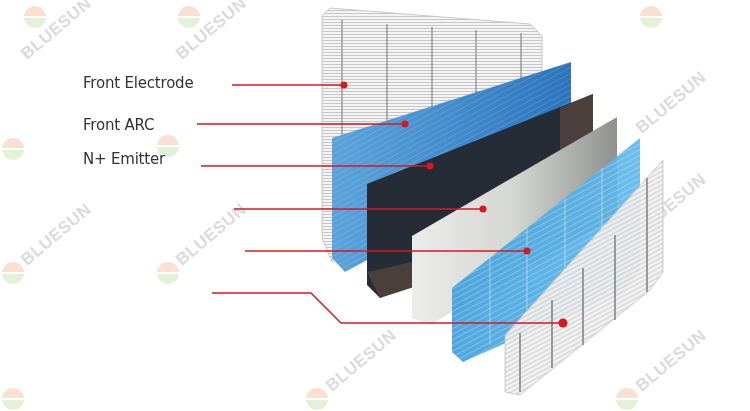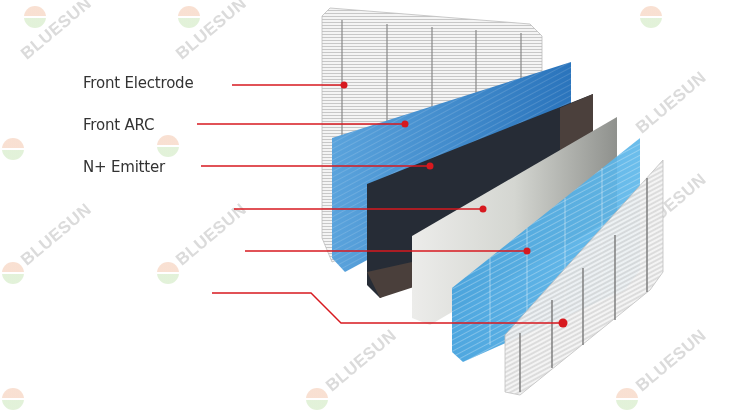--- a/index.html
+++ b/index.html
@@ -127,14 +127,14 @@
       <circle cx="405" cy="124" r="3.5"></circle>
       <circle cx="430" cy="166" r="3.5"></circle>
       <circle cx="483" cy="209" r="3.5"></circle>
       <circle cx="527" cy="251" r="3.5"></circle>
       <circle cx="563" cy="323" r="4.5"></circle>
     </g>
   </svg>
 
   <div class="label" style="top:74px">Front Electrode</div>
   <div class="label" style="top:116px">Front ARC</div>
-  <div class="label" style="top:158px">N+ Emitter</div>
+  <div class="label" style="top:150px">N+ Emitter</div>
 </div>
 
 </body></html>

